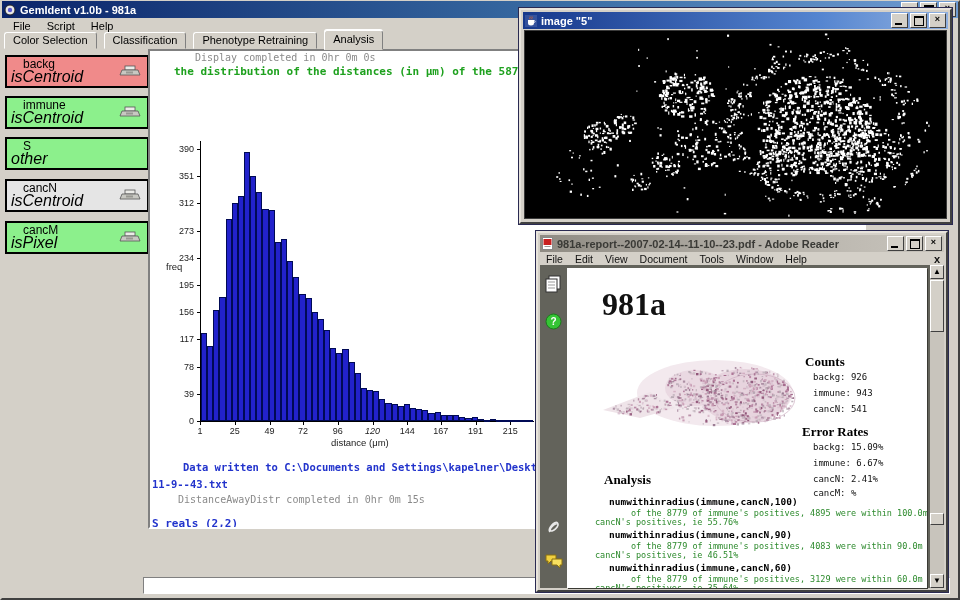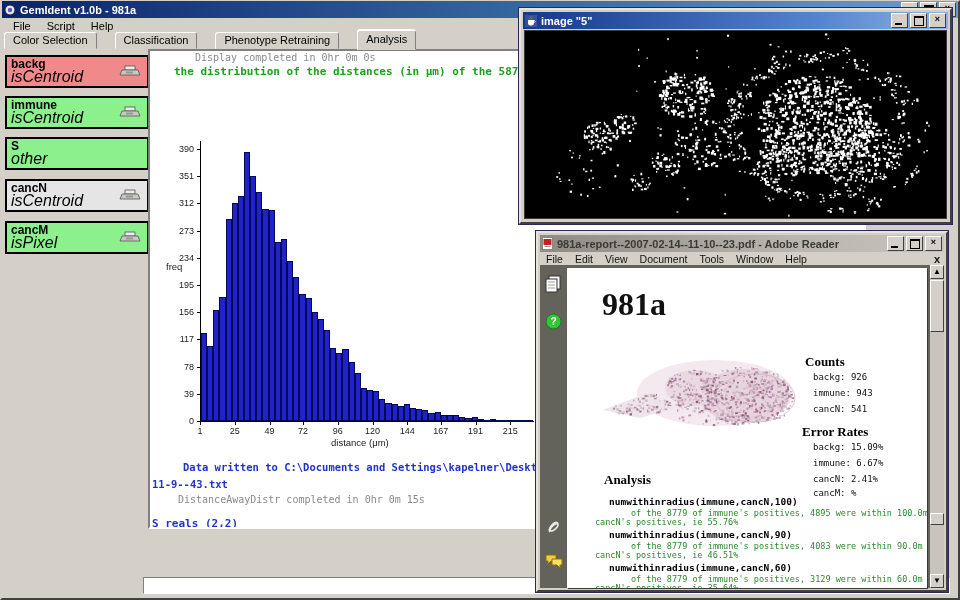--- a/index.html
+++ b/index.html
@@ -20,28 +20,28 @@
      font-size:9px;line-height:11px;text-align:center;font-weight:bold;color:#000;}
   .winbtn .minbar{position:absolute;left:3px;bottom:2px;width:7px;height:2px;background:#000;}
   .winbtn .maxbox{position:absolute;left:3px;top:2px;width:8px;height:7px;
      border:1px solid #000;border-top-width:2px;}
   #main-menubar{left:2px;top:18px;width:954px;height:16px;display:flex;
      align-items:center;gap:2px;padding-left:4px;font-size:11px;}
   .menu-item{padding:1px 7px;}
   #tabrow{left:2px;top:33px;width:954px;height:16px;display:flex;align-items:flex-end;padding-left:2px;}
   .tab{height:15px;line-height:15px;padding:0 8px;font-size:11px;background:#d4d0c8;
      border:1px solid;border-color:#ffffff #808080 #d4d0c8 #ffffff;
-     border-top-left-radius:3px;border-top-right-radius:3px;margin-right:18px;color:#000;}
+     border-top-left-radius:3px;border-top-right-radius:3px;margin-right:7px;color:#000;}
   .tab.active{height:18px;line-height:17px;position:relative;top:1px;z-index:3;
      box-shadow:0 -1px 0 #fff;}
 
   
   .pheno{left:5px;width:144px;height:33px;border:2px solid #000;box-sizing:border-box;
      padding:1px 4px;position:absolute;}
-  .pheno .nm{font-size:12px;font-weight:bold;line-height:13px;}
+  .pheno .nm{font-size:12px;font-weight:normal;line-height:13px;margin-left:12px;}
   .pheno .tp{font-size:16px;font-style:italic;line-height:11px;}
   .pheno svg{position:absolute;right:6px;top:8px;}
 
   
   #console{left:148px;top:49px;width:714px;height:476px;background:#fff;
      border:2px solid;border-color:#808080 #ffffff #ffffff #808080;
      overflow:hidden;z-index:1;}
   .mono{font-family:"DejaVu Sans Mono",monospace;}
   .con-line{position:absolute;white-space:nowrap;}
   #input-strip{left:143px;top:577px;width:805px;height:15px;background:#fff;
@@ -256,21 +256,21 @@
       <div class="xtick-lab" style="left:37.0px;top:375px;">1</div>
       <div class="tickmark" style="left:84.8px;top:371px;width:1px;height:3px;"></div>
       <div class="xtick-lab" style="left:71.8px;top:375px;">25</div>
       <div class="tickmark" style="left:119.6px;top:371px;width:1px;height:3px;"></div>
       <div class="xtick-lab" style="left:106.6px;top:375px;">49</div>
       <div class="tickmark" style="left:152.9px;top:371px;width:1px;height:3px;"></div>
       <div class="xtick-lab" style="left:139.9px;top:375px;">72</div>
       <div class="tickmark" style="left:187.7px;top:371px;width:1px;height:3px;"></div>
       <div class="xtick-lab" style="left:174.7px;top:375px;">96</div>
       <div class="tickmark" style="left:222.5px;top:371px;width:1px;height:3px;"></div>
-      <div class="xtick-lab" style="left:209.5px;top:375px;">120</div>
+      <div class="xtick-lab" style="left:209.5px;top:375px;font-style:italic;">120</div>
       <div class="tickmark" style="left:257.3px;top:371px;width:1px;height:3px;"></div>
       <div class="xtick-lab" style="left:244.3px;top:375px;">144</div>
       <div class="tickmark" style="left:290.7px;top:371px;width:1px;height:3px;"></div>
       <div class="xtick-lab" style="left:277.7px;top:375px;">167</div>
       <div class="tickmark" style="left:325.5px;top:371px;width:1px;height:3px;"></div>
       <div class="xtick-lab" style="left:312.5px;top:375px;">191</div>
       <div class="tickmark" style="left:360.3px;top:371px;width:1px;height:3px;"></div>
       <div class="xtick-lab" style="left:347.3px;top:375px;">215</div>
       <div class="con-line" style="left:16px;top:210px;font-size:9.5px;color:#222;">freq</div>
       <div class="con-line" style="left:181px;top:386px;font-size:9.5px;color:#222;">distance (μm)</div>

